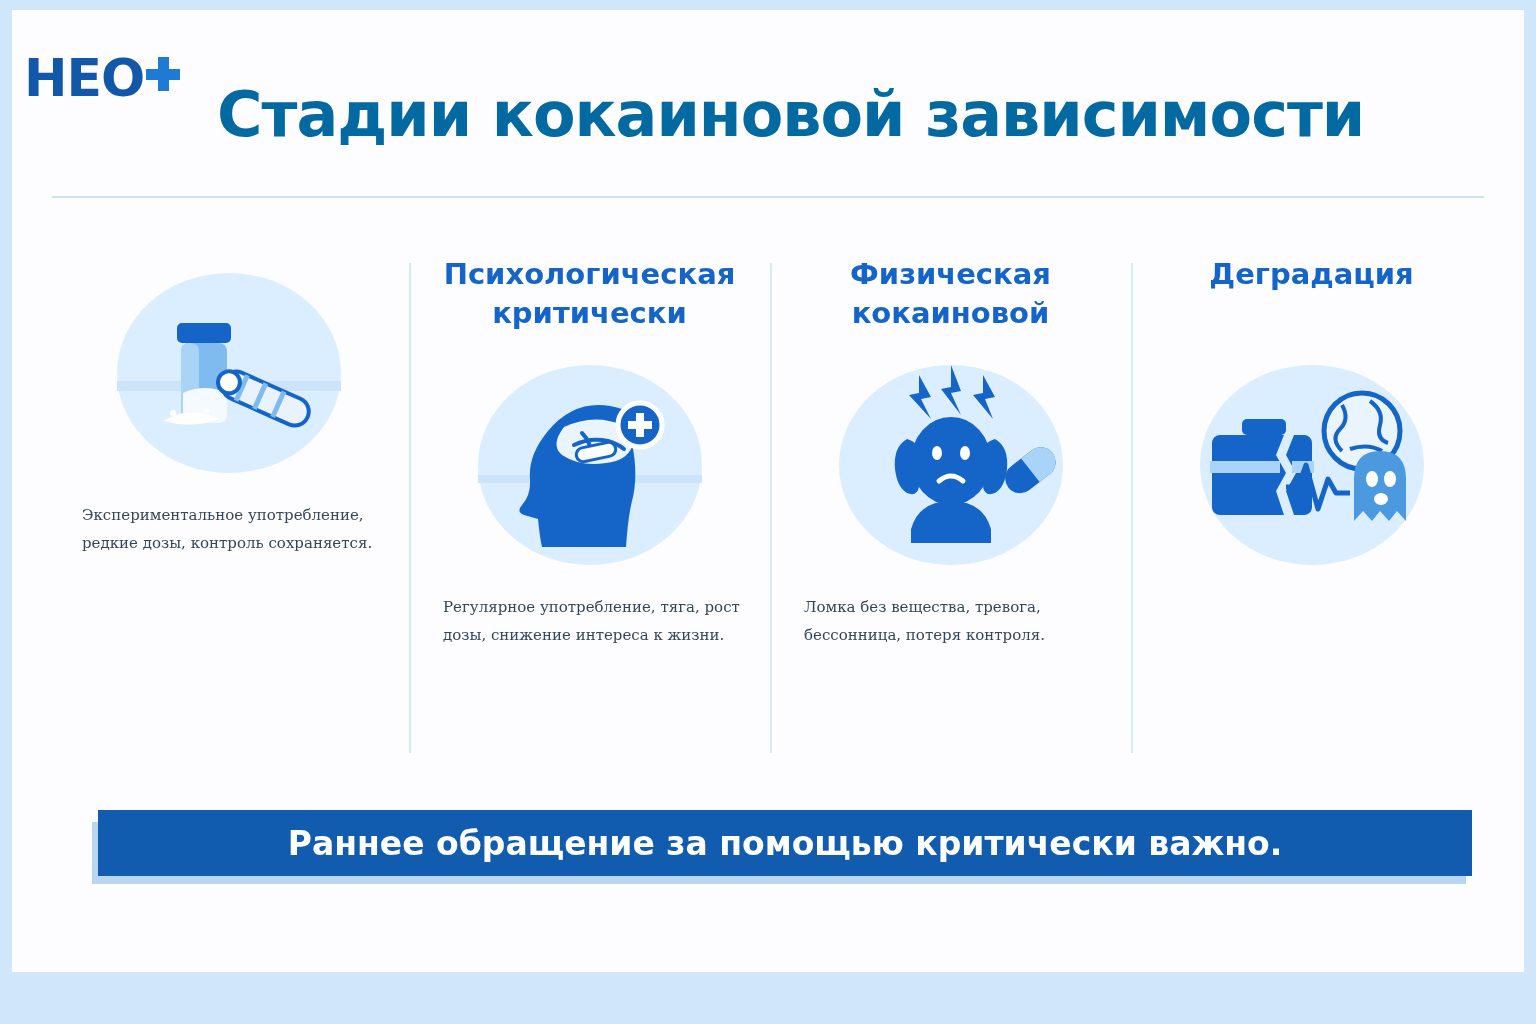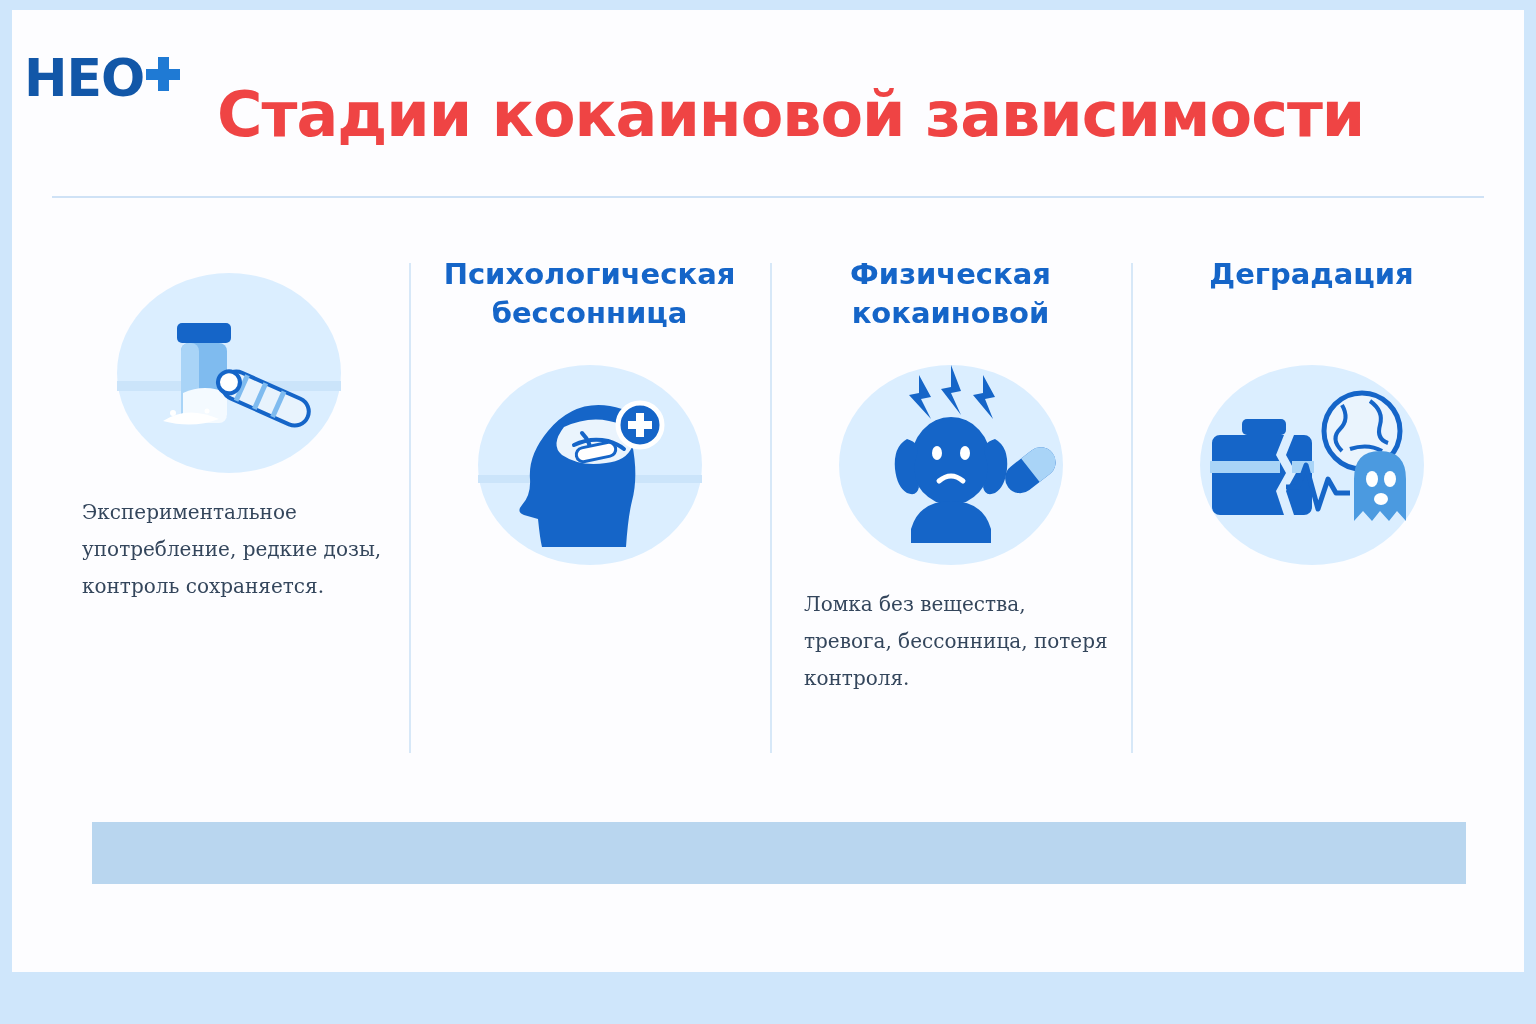--- a/index.html
+++ b/index.html
@@ -81,21 +81,21 @@
   }
 
   
   .title {
     position: absolute;
     top: 68px;
     left: 205px;
     width: 1270px;
     font-size: 62px;
     font-weight: bold;
-    color: #ef4444;
+    color: #0369a1;
     font-family: "DejaVu Sans", sans-serif;
     letter-spacing: -1px;
     white-space: nowrap;
   }
   .title-rule {
     position: absolute;
     top: 186px;
     left: 40px;
     width: 1432px;
     height: 2px;
@@ -137,22 +137,22 @@
   }
   .icon-wrap {
     margin: 6px auto 0;
     width: 236px;
     height: 215px;
     display: flex;
     align-items: center;
     justify-content: center;
   }
   .col-text {
-    margin-top: 18px;
-    font-size: 20px;
+    margin-top: 26px;
+    font-size: 15px;
     line-height: 1.85;
     color: #34465c;
     font-family: "DejaVu Serif", serif;
     padding-left: 16px;
   }
 
   
   .banner-shadow {
     position: absolute;
     left: 80px;
@@ -222,39 +222,40 @@
 
             <path d="M52 160 q24 -16 56 -2 q-26 10 -56 2 z" fill="#ffffff"></path>
             <circle cx="62" cy="152" r="3" fill="#ffffff"></circle>
             <circle cx="96" cy="150" r="2.5" fill="#ffffff"></circle>
           </svg>
         </div>
         <div class="col-text">Экспериментальное употребление, редкие дозы, контроль сохраняется.</div>
       </div>
 
       <div class="col">
-        <div class="col-head">Психологическая бессонница</div>
+        <div class="col-head">Психологическая критически</div>
         <div class="icon-wrap">
           <svg width="236" height="215" viewBox="0 0 236 215">
             <ellipse cx="118" cy="112" rx="112" ry="100" fill="#dbeeff"></ellipse>
             <rect x="6" y="122" width="224" height="8" fill="#cbe4fa"></rect>
 
             <path d="M150 56 q-44 -14 -74 22 q-20 24 -18 48 q1 16 -8 26 q-6 7 2 10 l14 4 q2 20 4 28 h84 q2 -30 6 -46 q10 -38 -10 -92 z" fill="#1565c8"></path>
 
             <path d="M92 74 q30 -14 58 -2 q16 8 10 22 q-6 14 -26 16 q-26 4 -44 -8 q-12 -10 2 -28 z" fill="#eaf4fd"></path>
             <path d="M102 92 q16 -8 34 -4 q10 3 16 8" stroke="#1565c8" stroke-width="4" fill="none" stroke-linecap="round"></path>
             <path d="M110 80 q10 10 8 22" stroke="#1565c8" stroke-width="4" fill="none" stroke-linecap="round"></path>
 
             <rect x="104" y="92" width="40" height="14" rx="7" fill="#ffffff" stroke="#1565c8" stroke-width="3" transform="rotate(-12 124 99)"></rect>
 
             <circle cx="168" cy="72" r="22" fill="#1565c8" stroke="#ffffff" stroke-width="5"></circle>
             <rect x="164" y="60" width="8" height="24" fill="#ffffff"></rect>
             <rect x="156" y="68" width="24" height="8" fill="#ffffff"></rect>
           </svg>
         </div>
+        <div class="col-text">Регулярное употребление, тяга, рост дозы, снижение интереса к жизни.</div>
       </div>
 
       <div class="col">
         <div class="col-head">Физическая кокаиновой</div>
         <div class="icon-wrap">
           <svg width="236" height="215" viewBox="0 0 236 215">
             <ellipse cx="118" cy="112" rx="112" ry="100" fill="#dbeeff"></ellipse>
 
             <path d="M86 22 l12 22 l-10 2 l10 20 l-22 -24 l10 -2 z" fill="#1565c8"></path>
             <path d="M118 12 l10 26 l-10 2 l10 22 l-20 -26 l10 -2 z" fill="#1565c8"></path>
@@ -303,15 +304,18 @@
             <ellipse cx="178" cy="126" rx="6" ry="8" fill="#ffffff"></ellipse>
             <ellipse cx="196" cy="126" rx="6" ry="8" fill="#ffffff"></ellipse>
             <ellipse cx="187" cy="146" rx="7" ry="6" fill="#ffffff"></ellipse>
           </svg>
         </div>
       </div>
 
     </div>
 
     <div class="banner-shadow"></div>
+    <div class="banner">
+      <span class="banner-text">Раннее обращение за помощью критически важно.</span>
+    </div>
 
   </div>
 </div>
 
 </body></html>

